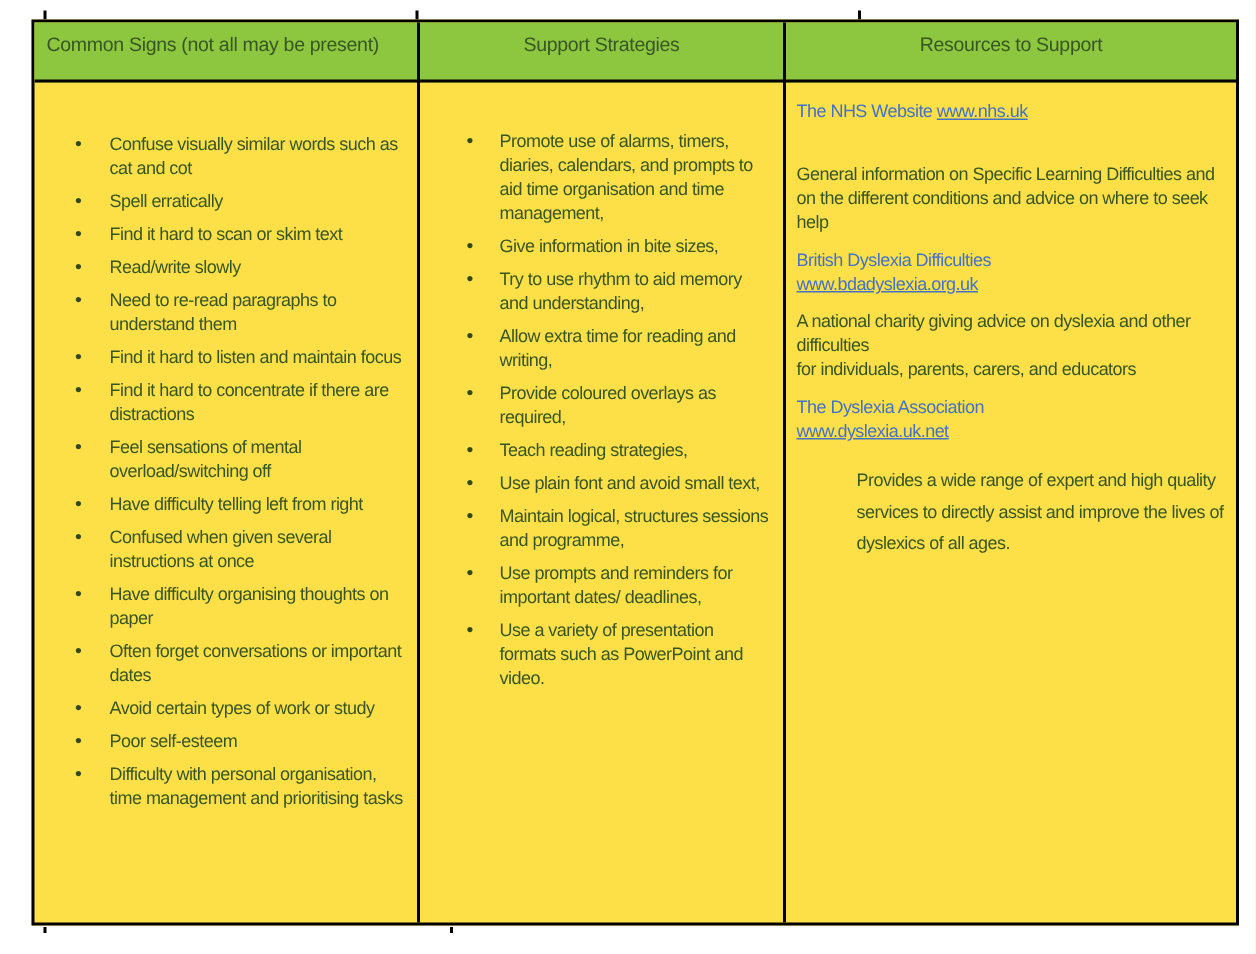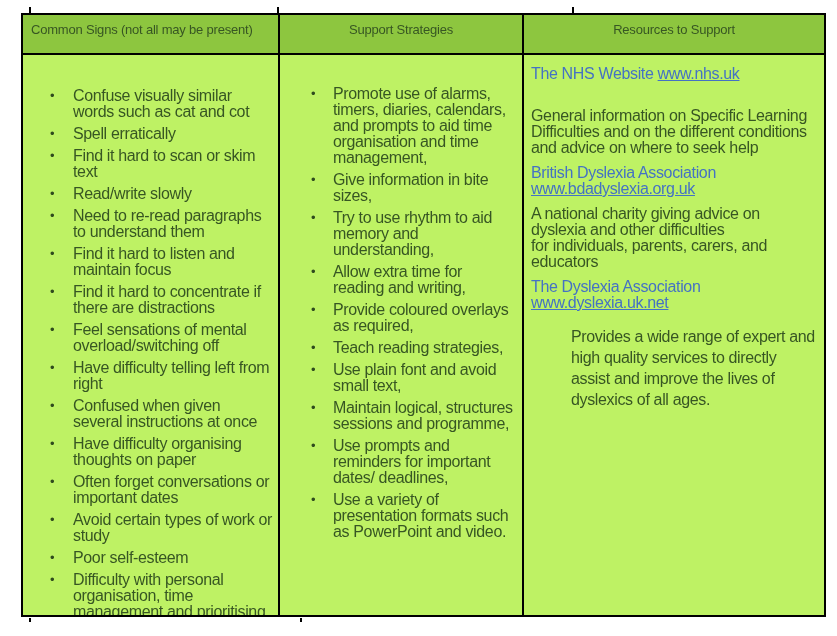--- a/index.html
+++ b/index.html
@@ -4,37 +4,37 @@
 <style>
   html,body { margin:0; padding:0; }
   body {
     width:837px; height:636px; background:#ffffff;
     font-family:"Liberation Sans","DejaVu Sans",sans-serif;
   }
   .page { position:relative; width:837px; height:636px; background:#ffffff; overflow:hidden; }
 
   .doc-table {
     position:absolute; left:21px; top:13px; width:805px; height:604px;
-    display:flex; box-sizing:border-box; border:2px solid #000; background:#bef264;
+    display:flex; box-sizing:border-box; border:2px solid #000; background:#fde047;
   }
   .col { display:flex; flex-direction:column; box-sizing:border-box; min-width:0; }
   .col-1 { width:257px; border-right:2px solid #000; }
   .col-2 { width:244px; border-right:2px solid #000; }
   .col-3 { flex:1; }
 
   .col-header {
     height:40px; box-sizing:border-box; flex:0 0 40px;
     background:#8dc63f; border-bottom:2px solid #000;
     color:#375623; font-size:13px; letter-spacing:-0.2px; padding-top:7px;
   }
   .h-left   { text-align:left; padding-left:8px; padding-right:4px; }
   .h-center { text-align:center; }
 
   .col-body {
-    flex:1 1 auto; color:#375623; font-size:16px;
+    flex:1 1 auto; color:#375623; font-size:12px;
     letter-spacing:-0.35px; line-height:16px; overflow:hidden;
   }
   .signs-body      { padding:33px 5px 0 26px; }
   .strategies-body { padding:31px 6px 0 30px; }
   .resources-body  { padding:11px 8px 0 7px; }
 
   ul.bullet-list { list-style:none; margin:0; padding:0; }
   .bullet-list li { position:relative; margin:0 0 6px 0; }
   .signs-body li      { padding-left:24px; }
   .strategies-body li { padding-left:23px; }
@@ -106,21 +106,21 @@
             <li>Use a variety of presentation formats such as PowerPoint and video.</li>
           </ul>
       </div>
     </div>
 
     <div class="col col-3">
       <div class="col-header h-center">Resources to Support</div>
       <div class="col-body resources-body">
           <p class="res-para gap-lg"><span class="res-blue">The NHS Website </span><a class="res-link" href="#">www.nhs.uk</a></p>
           <p class="res-para"><span class="res-green">General information on Specific Learning Difficulties and on the different conditions and advice on where to seek help</span></p>
-          <p class="res-para"><span class="res-blue">British Dyslexia Association</span><br><a class="res-link" href="#">www.bdadyslexia.org.uk</a></p>
+          <p class="res-para"><span class="res-blue">British Dyslexia Difficulties</span><br><a class="res-link" href="#">www.bdadyslexia.org.uk</a></p>
           <p class="res-para"><span class="res-green">A national charity giving advice on dyslexia and other difficulties</span><br><span class="res-green">for individuals, parents, carers, and educators</span></p>
           <p class="res-para gap-md"><span class="res-blue">The Dyslexia Association</span><br><a class="res-link" href="#">www.dyslexia.uk.net</a></p>
           <p class="res-para loose"><span class="res-green">Provides a wide range of expert and high quality services to directly assist and improve the lives of dyslexics of all ages.</span></p>
         </div>
     </div>
 
   </div>
 </div>
 
 </body></html>

